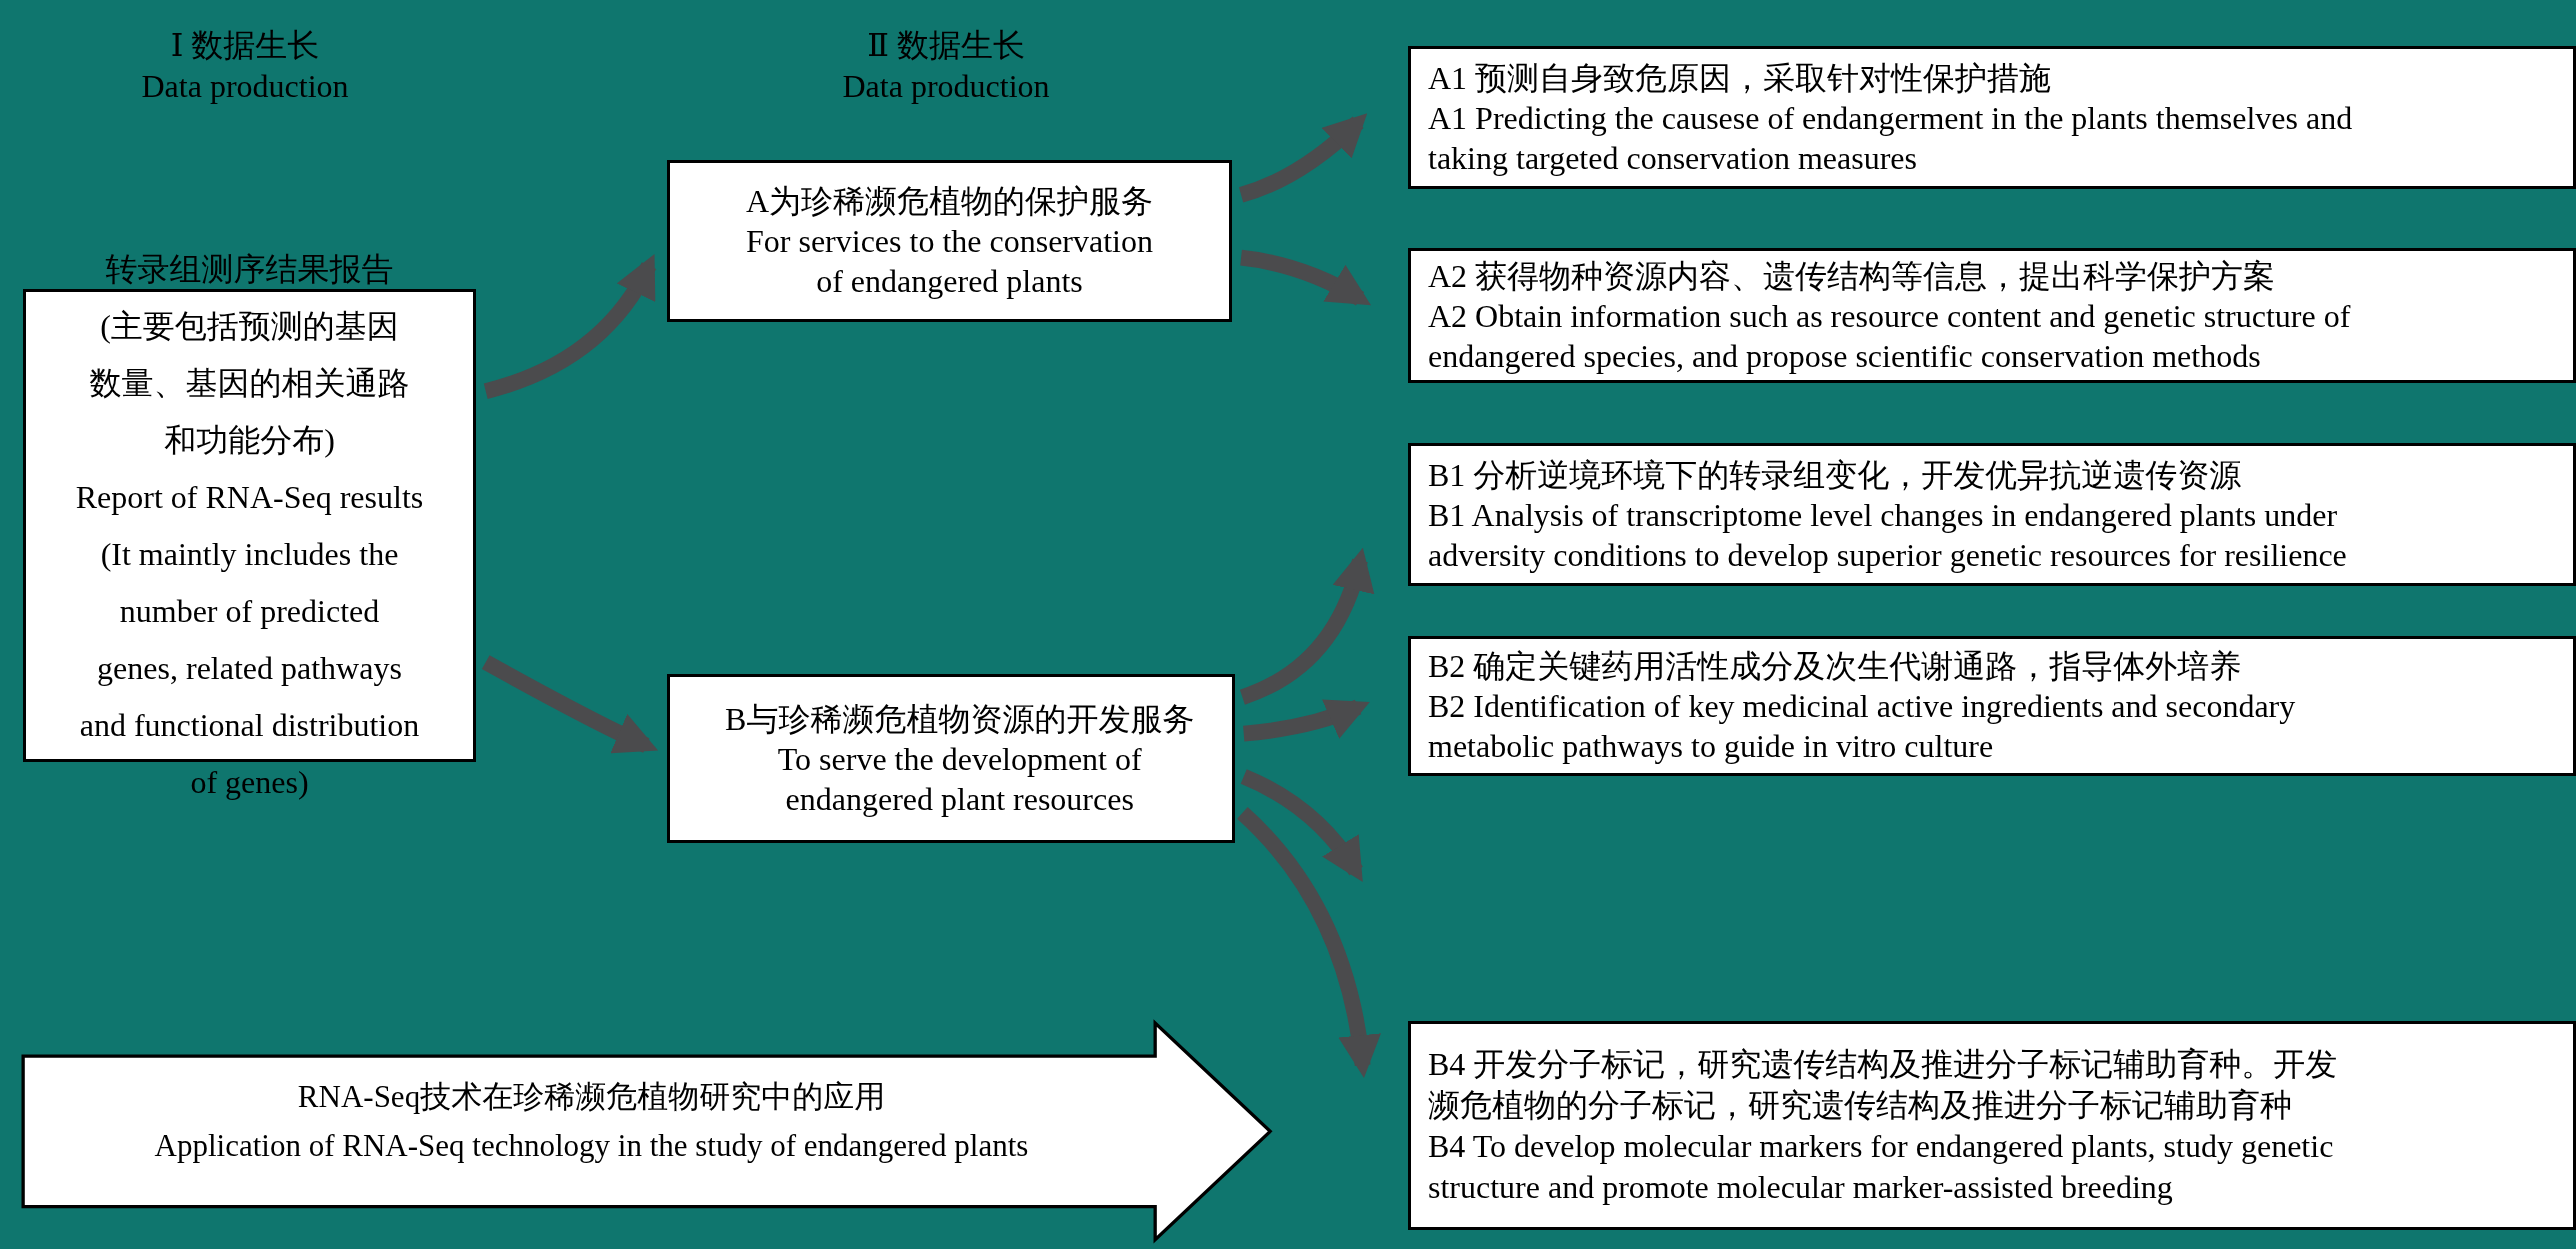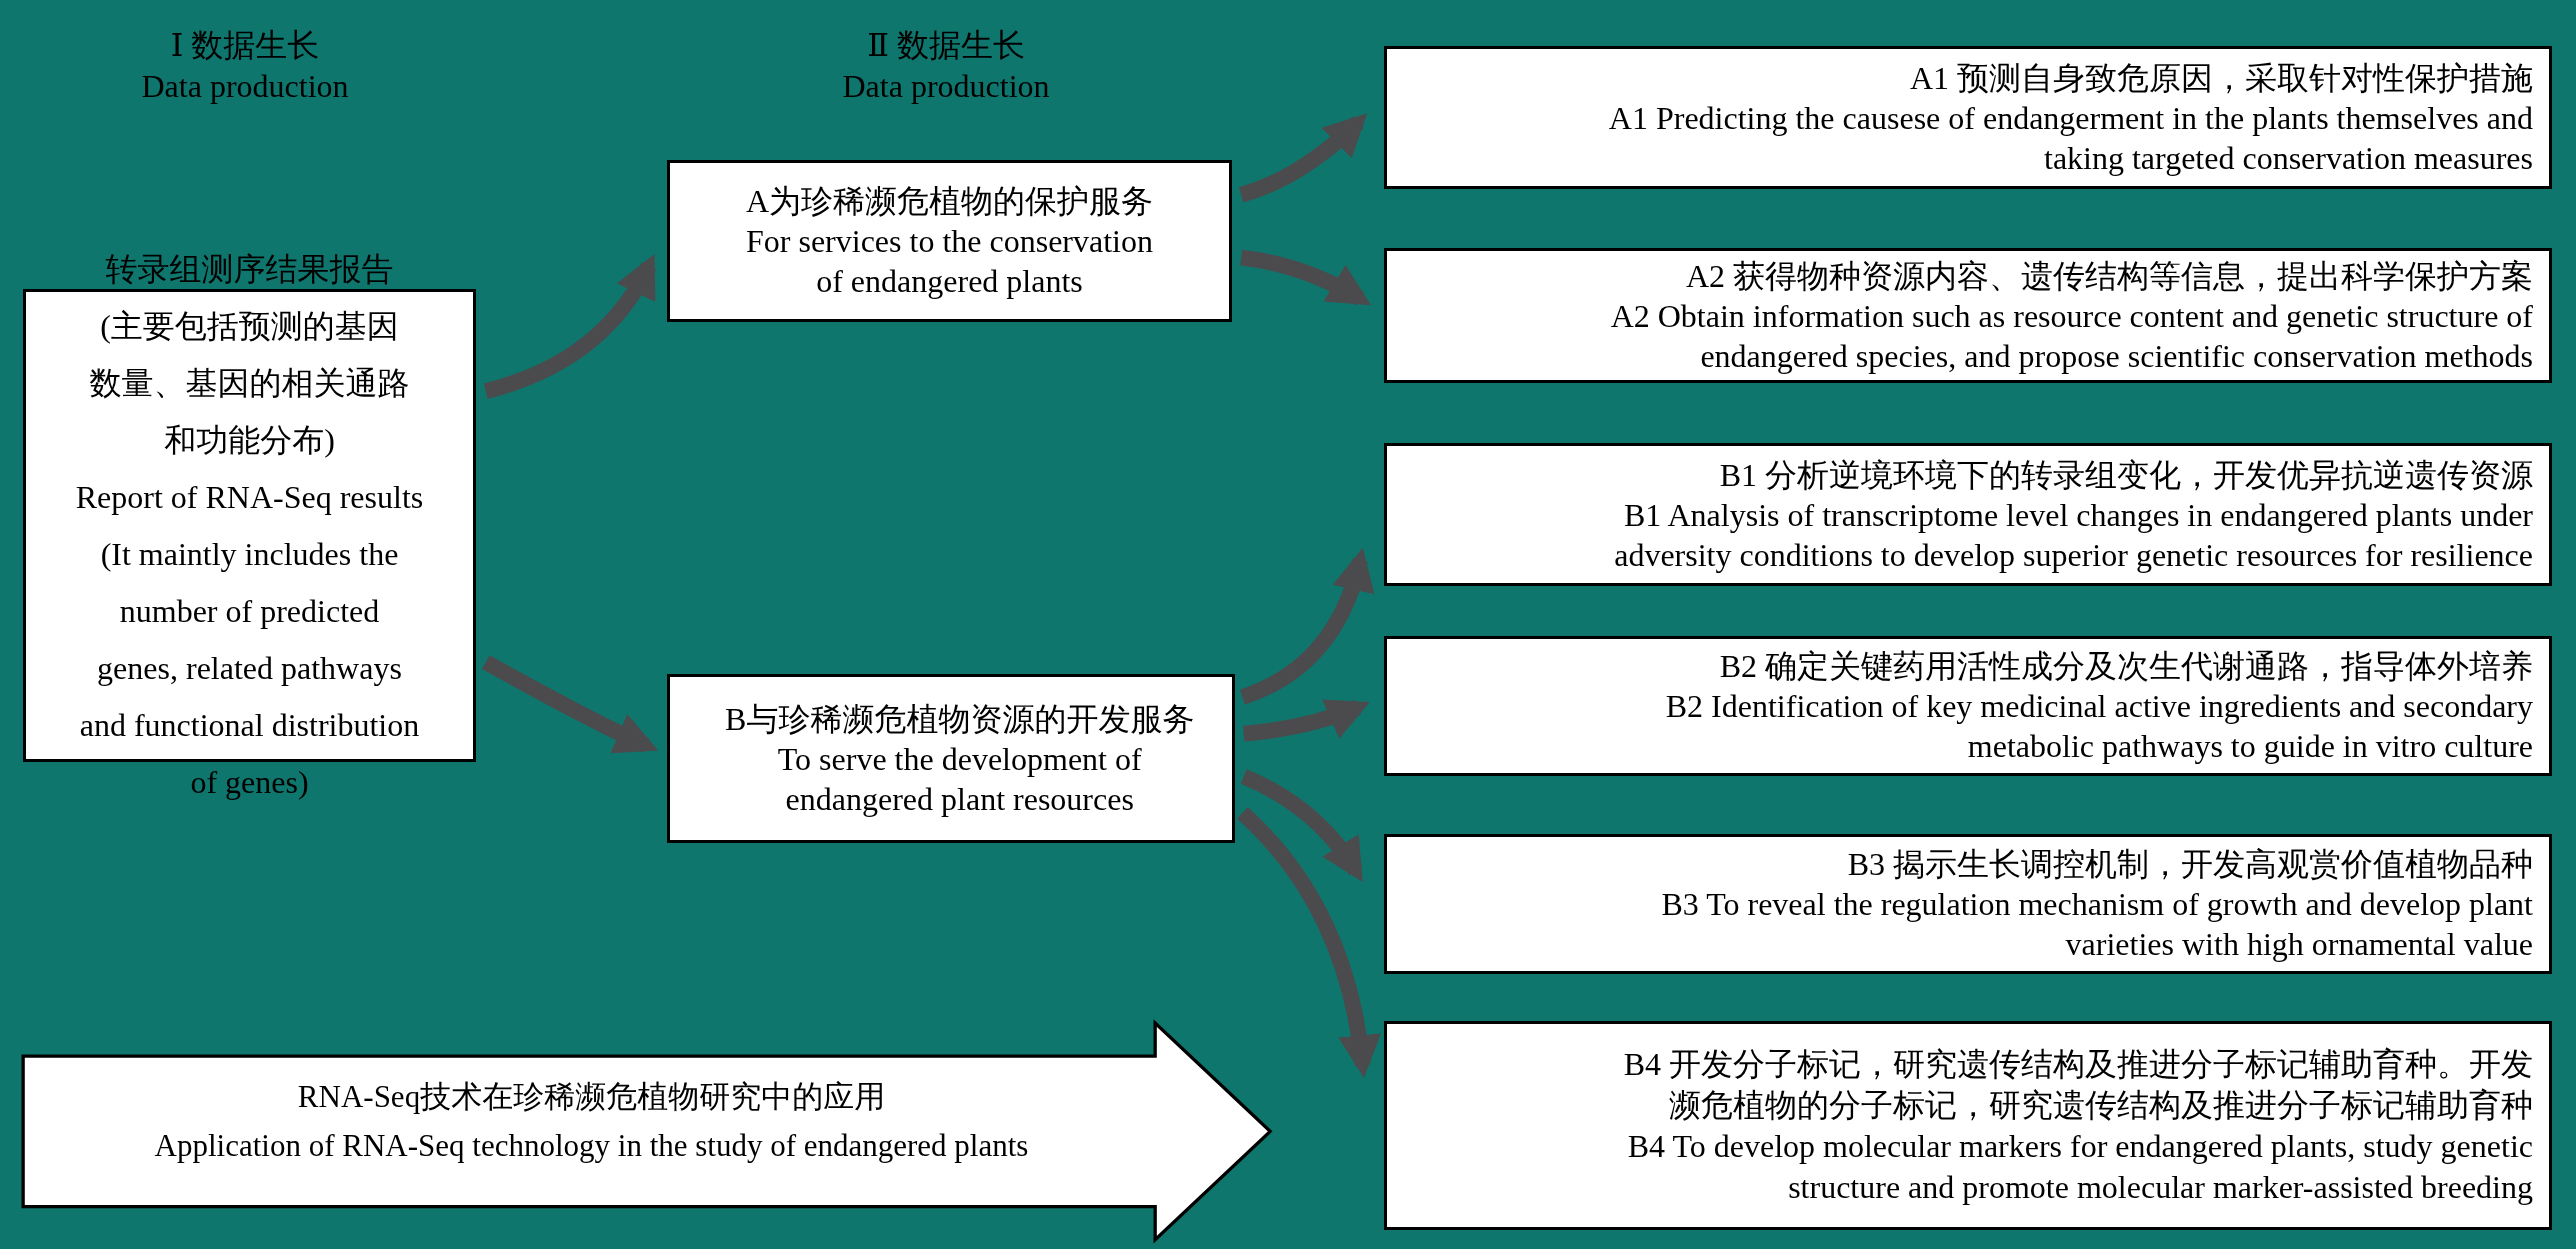--- a/index.html
+++ b/index.html
@@ -33,21 +33,21 @@
     position: absolute;
     border: 3.3px solid #000000;
     background: #ffffff;
     display: flex;
     flex-direction: column;
     justify-content: center;
     font-size: 32px;
     line-height: 40px;
   }
   .box.centered { align-items: center; text-align: center; padding: 4px 6.6px; }
-  .box.leftalign { text-align: right; padding: 6.6px 16px 6.6px 17px; }
+  .box.leftalign { text-align: left; padding: 6.6px 16px 6.6px 17px; margin-left: 24px; }
   #report-box { left: 23px;  top: 289px;  width: 453px;  height: 473px; line-height: 57px; }
   #box-a      { left: 667px; top: 160px;  width: 565px;  height: 162px; }
   #box-b      { left: 667px; top: 674px; width: 568px;  height: 169px; padding-left: 24px; }
   .outcome { left: 1384px; width: 1168px; }
   #box-a1 { top: 46px;   height: 143px; }
   #box-a2 { top: 248px;  height: 135px; }
   #box-b1 { top: 443px;  height: 143px; }
   #box-b2 { top: 636px;  height: 140px; }
   #box-b3 { top: 834px; height: 140px; }
   #box-b4 { top: 1021px; height: 209px; line-height: 41px; }
@@ -89,19 +89,18 @@
 
   <div class="box centered" id="report-box">转录组测序结果报告<br>(主要包括预测的基因<br>数量、基因的相关通路<br>和功能分布)<br>Report of RNA-Seq results<br>(It maintly includes the<br>number of predicted<br>genes, related pathways<br>and functional distribution<br>of genes)</div>
 
   <div class="box centered" id="box-a">A为珍稀濒危植物的保护服务<br>For services to the conservation<br>of endangered plants</div>
   <div class="box centered" id="box-b">B与珍稀濒危植物资源的开发服务<br>To serve the development of<br>endangered plant resources</div>
 
   <div class="box leftalign outcome" id="box-a1">A1 预测自身致危原因，采取针对性保护措施<br>A1 Predicting the causese of endangerment in the plants themselves and<br>taking targeted conservation measures</div>
   <div class="box leftalign outcome" id="box-a2">A2 获得物种资源内容、遗传结构等信息，提出科学保护方案<br>A2 Obtain information such as resource content and genetic structure of<br>endangered species, and propose scientific conservation methods</div>
   <div class="box leftalign outcome" id="box-b1">B1 分析逆境环境下的转录组变化，开发优异抗逆遗传资源<br>B1 Analysis of transcriptome level changes in endangered plants under<br>adversity conditions to develop superior genetic resources for resilience</div>
   <div class="box leftalign outcome" id="box-b2">B2 确定关键药用活性成分及次生代谢通路，指导体外培养<br>B2 Identification of key medicinal active ingredients and secondary<br>metabolic pathways to guide in vitro culture</div>
-  <div class="box leftalign outcome" id="box-b3">B3 揭示生长调控机制，开发高观赏价值植物品种<br>B3 To reveal the regulation mechanism of growth and develop plant<br>varieties with high ornamental value</div>
   <div class="box leftalign outcome" id="box-b4">B4 开发分子标记，研究遗传结构及推进分子标记辅助育种。开发<br>濒危植物的分子标记，研究遗传结构及推进分子标记辅助育种<br>B4 To develop molecular markers for endangered plants, study genetic<br>structure and promote molecular marker-assisted breeding</div>
 
   <div id="application-arrow-label">RNA-Seq技术在珍稀濒危植物研究中的应用<br>Application of RNA-Seq technology in the study of endangered plants</div>
 
 </div>
 
 
 </body></html>

